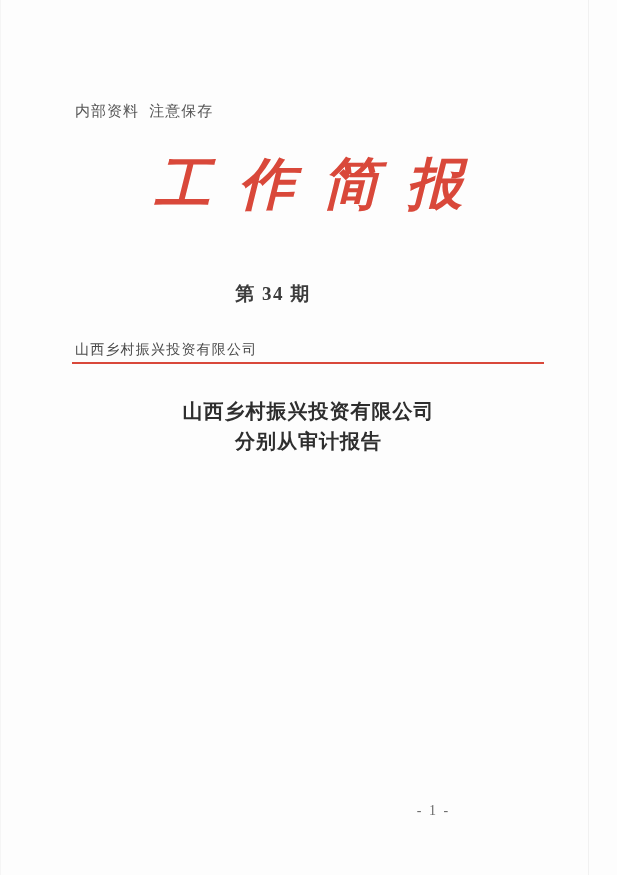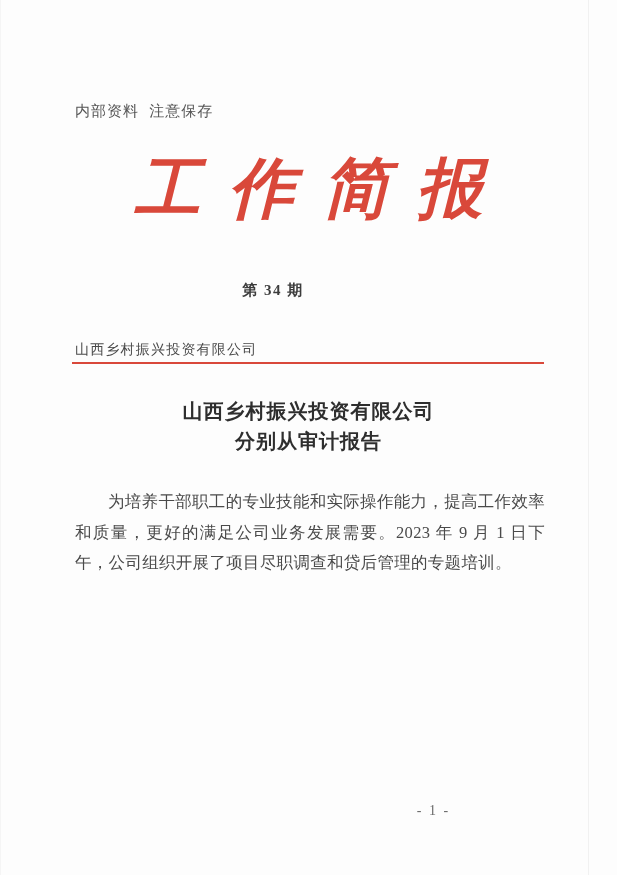--- a/index.html
+++ b/index.html
@@ -49,39 +49,39 @@
   }
 
   
   .masthead {
     position: absolute;
     left: 0;
     top: 156px;
     width: 617px;
     text-align: center;
     font-family: "Liberation Serif", "DejaVu Serif", serif;
-    font-size: 66px;
+    font-size: 56px;
     font-weight: bold;
     font-style: italic;
     color: #d9483a;
     letter-spacing: 28px;
     text-indent: 28px;
     line-height: 1.0;
     white-space: nowrap;
   }
 
   
   .issue {
     position: absolute;
     left: 0;
     top: 281px;
     width: 546px;
     text-align: center;
     font-family: "Liberation Serif", "DejaVu Serif", serif;
-    font-size: 15px;
+    font-size: 19px;
     font-weight: bold;
     color: #3c3c3c;
     letter-spacing: 1.5px;
   }
 
   
   .meta-row {
     position: absolute;
     left: 75px;
     top: 341px;
@@ -171,18 +171,17 @@
   </div>
 
   <div class="red-rule"></div>
 
   <div class="doc-title">
     <div>山西乡村振兴投资有限公司</div>
     <div>分别从审计报告</div>
   </div>
 
   <div class="body-text">
-    <p>为培养干部职工的专业技能和实际操作能力，提高工作效率和质量，更好的满足公司业务发展需要。2023 年 9 月 1 日下午，公司组织开展了项目尽职调查和贷后管理的专题培训。</p>
   </div>
 
   <div class="page-number">- 1 -</div>
 
 </div>
 
 </body></html>

